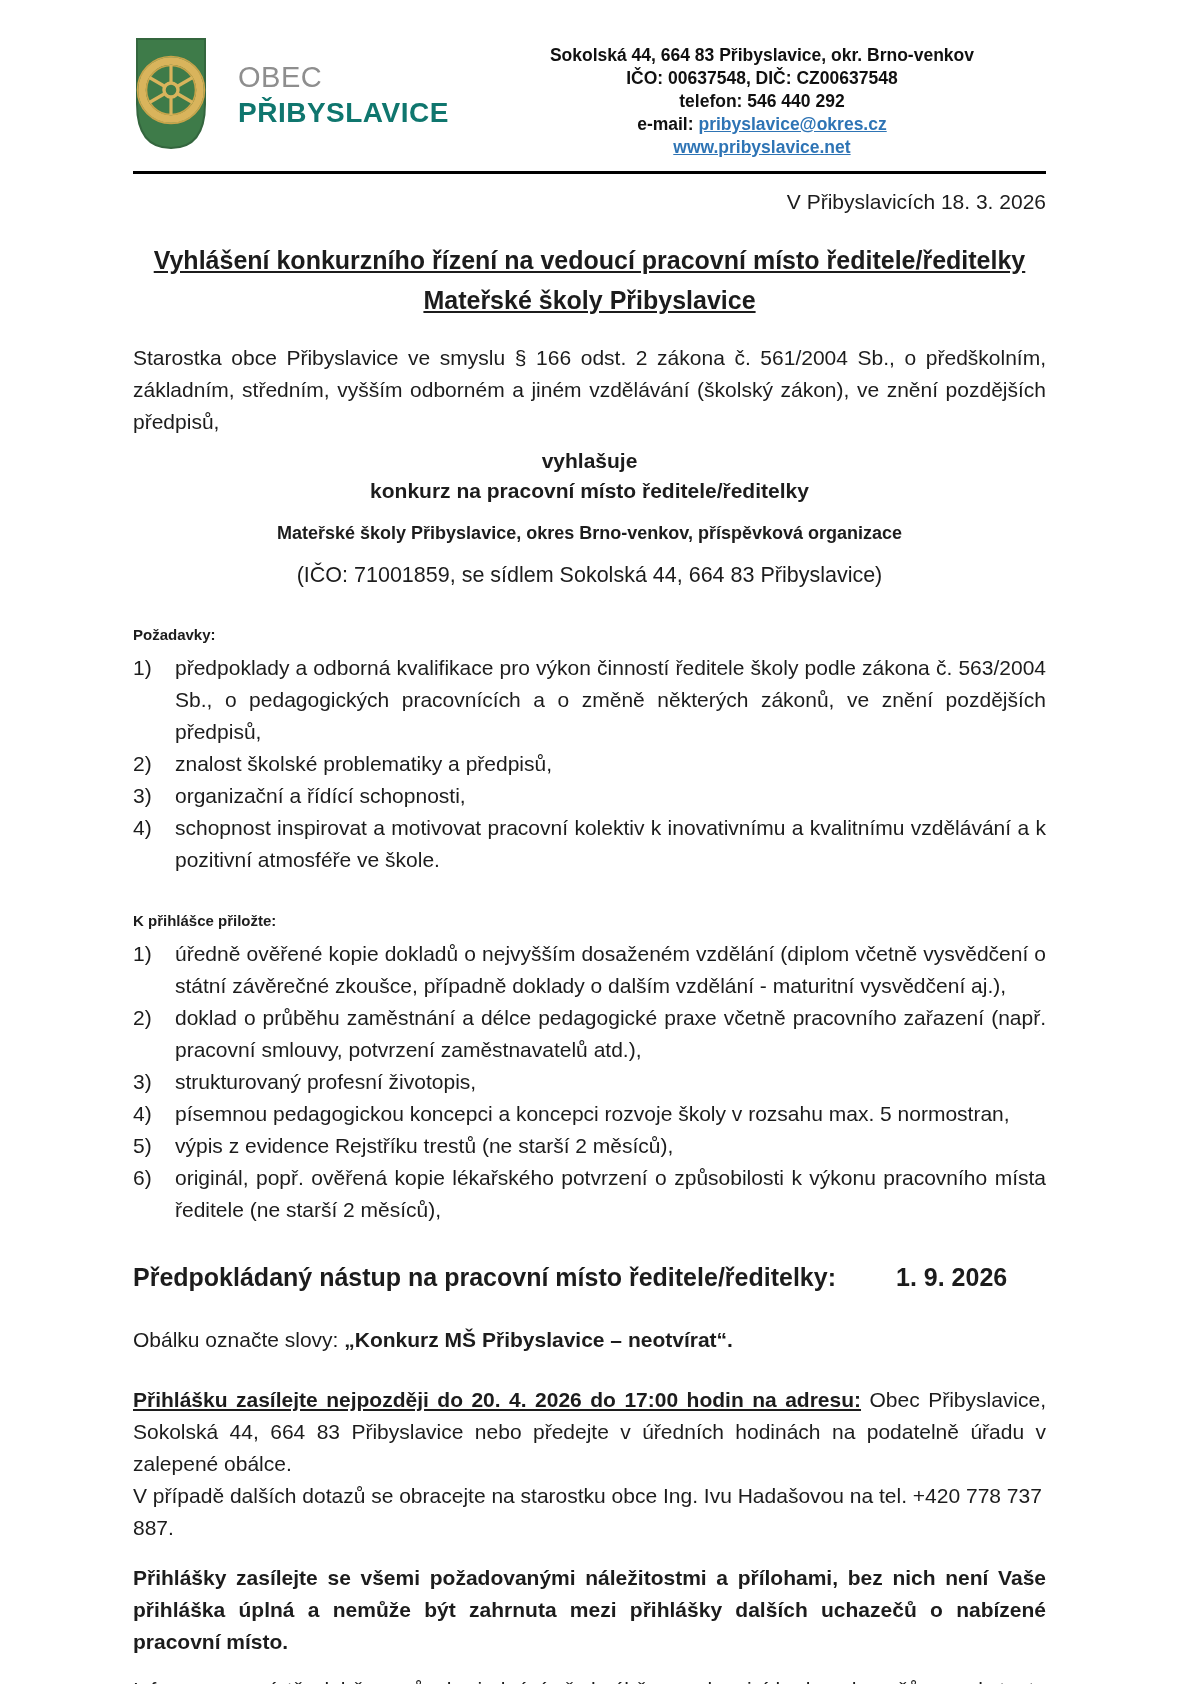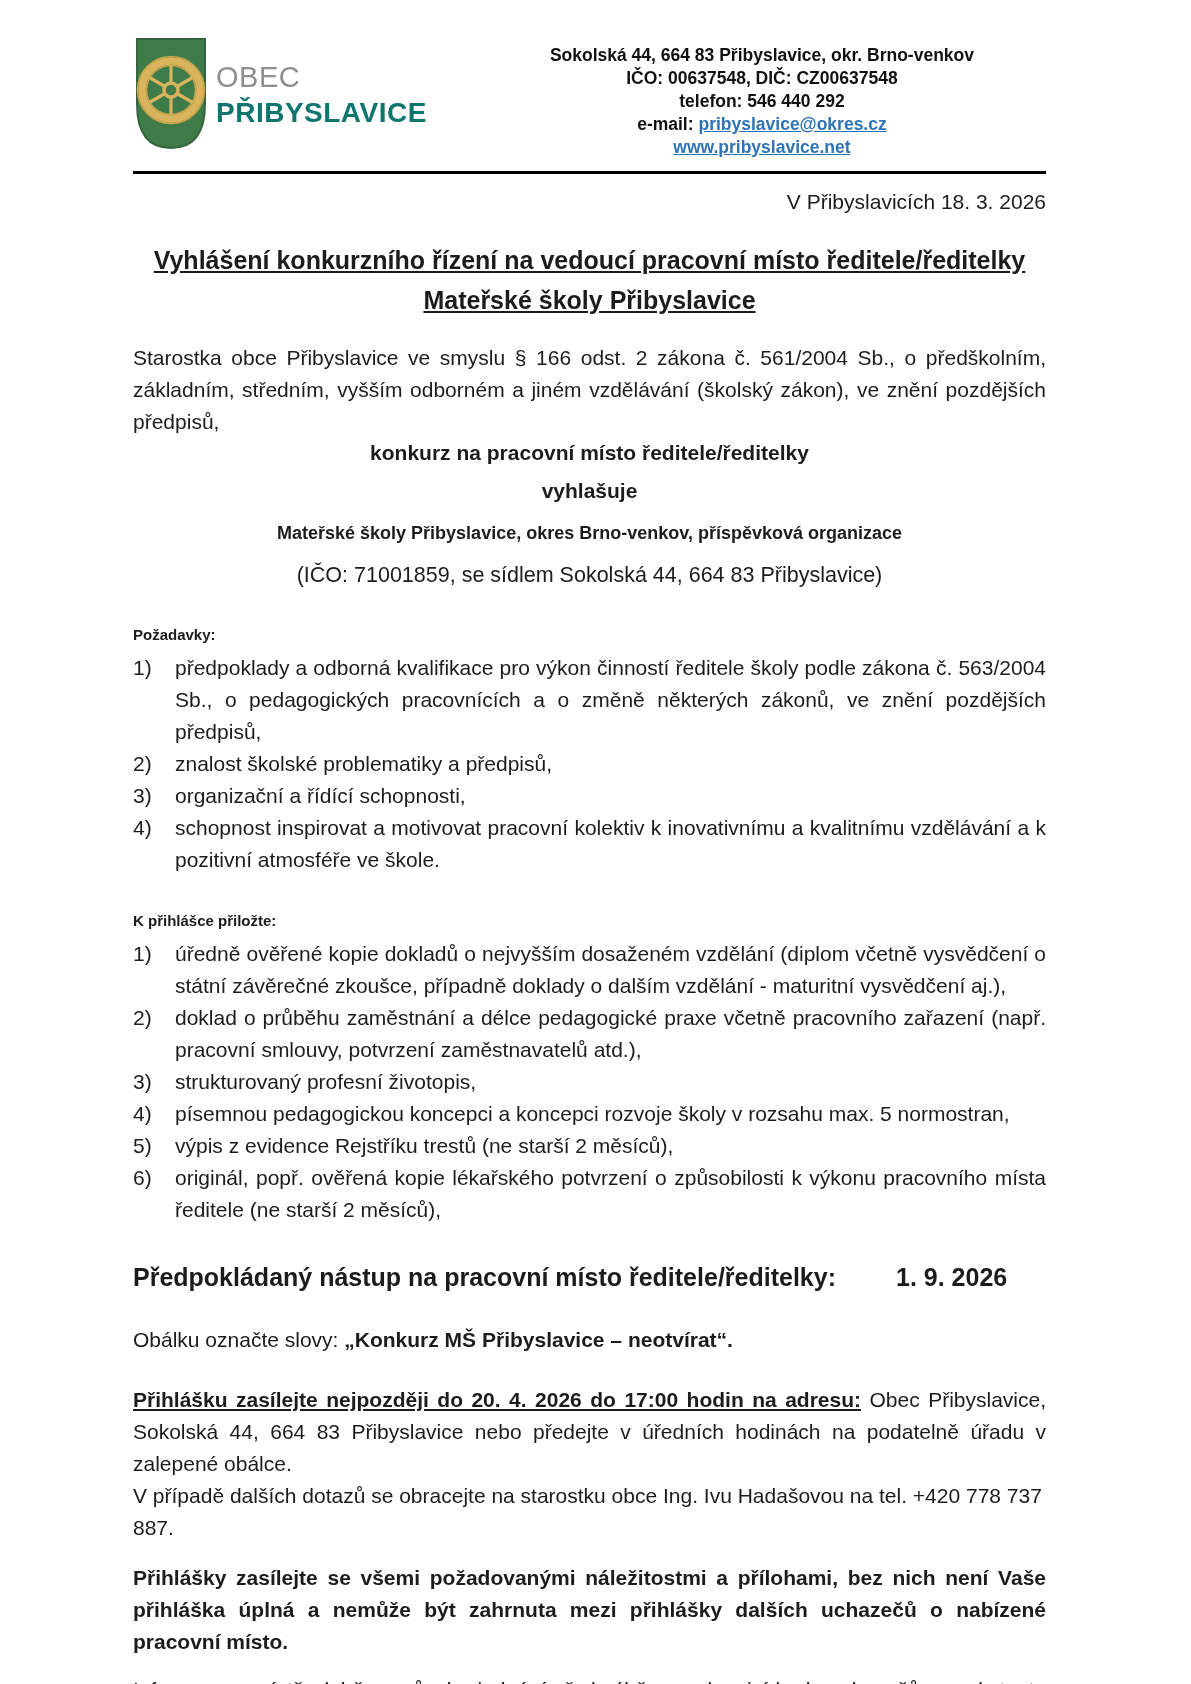--- a/index.html
+++ b/index.html
@@ -8,21 +8,21 @@
     width:1191px;height:1684px;
     margin:0 auto;background:#ffffff;
     font-family:"Liberation Sans",sans-serif;
     color:#1c1c1c;
     box-sizing:border-box;
     padding:36px 145px 30px 133px;
     overflow:hidden;
   }
   
   .header{display:flex;justify-content:space-between;align-items:flex-start;}
-  .logo{display:flex;align-items:center;gap:7px;}
+  .logo{display:flex;align-items:center;gap:29px;}
   .logo-text .obec{font-size:29px;color:#8e8e8e;letter-spacing:.5px;line-height:34px;}
   .logo-text .obecname{font-size:28px;font-weight:bold;color:#0f766e;letter-spacing:.5px;line-height:38px;}
   .contact{
     text-align:center;font-size:17.5px;line-height:23px;
     margin-right:72px;margin-top:8px;color:#101010;font-weight:bold;
   }
   .contact a{color:#2e74b5;text-decoration:underline;cursor:pointer;}
   .rule{border:none;border-top:3px solid #000;margin:12px 0 0 0;}
   .date-line{text-align:right;font-size:21px;margin-top:16px;}
 
@@ -98,22 +98,22 @@
 
   <div class="date-line">V Přibyslavicích 18. 3. 2026</div>
 
   <div class="title">
     <span>Vyhlášení konkurzního řízení na vedoucí pracovní místo ředitele/ředitelky</span><br>
     <span>Mateřské školy Přibyslavice</span>
   </div>
 
   <div class="para">Starostka obce Přibyslavice ve smyslu § 166 odst. 2 zákona č. 561/2004 Sb., o předškolním, základním, středním, vyšším odborném a jiném vzdělávání (školský zákon), ve znění pozdějších předpisů,</div>
 
+  <div class="center-b announce1">vyhlašuje</div>
   <div class="center-b">konkurz na pracovní místo ředitele/ředitelky</div>
-  <div class="center-b announce1">vyhlašuje</div>
   <div class="big-center">Mateřské školy Přibyslavice, okres  Brno-venkov, příspěvková organizace</div>
   <div class="ico-line">(IČO: 71001859, se sídlem Sokolská 44, 664 83 Přibyslavice)</div>
 
   <div class="section-h">Požadavky:</div>
   <div class="olist">
     <div class="li">
         <span class="num">1)</span>
         <span class="li-text">předpoklady a odborná kvalifikace pro výkon činností ředitele školy podle zákona č. 563/2004 Sb., o pedagogických pracovnících a o změně některých zákonů, ve znění pozdějších předpisů,</span>
       </div>
     <div class="li">

